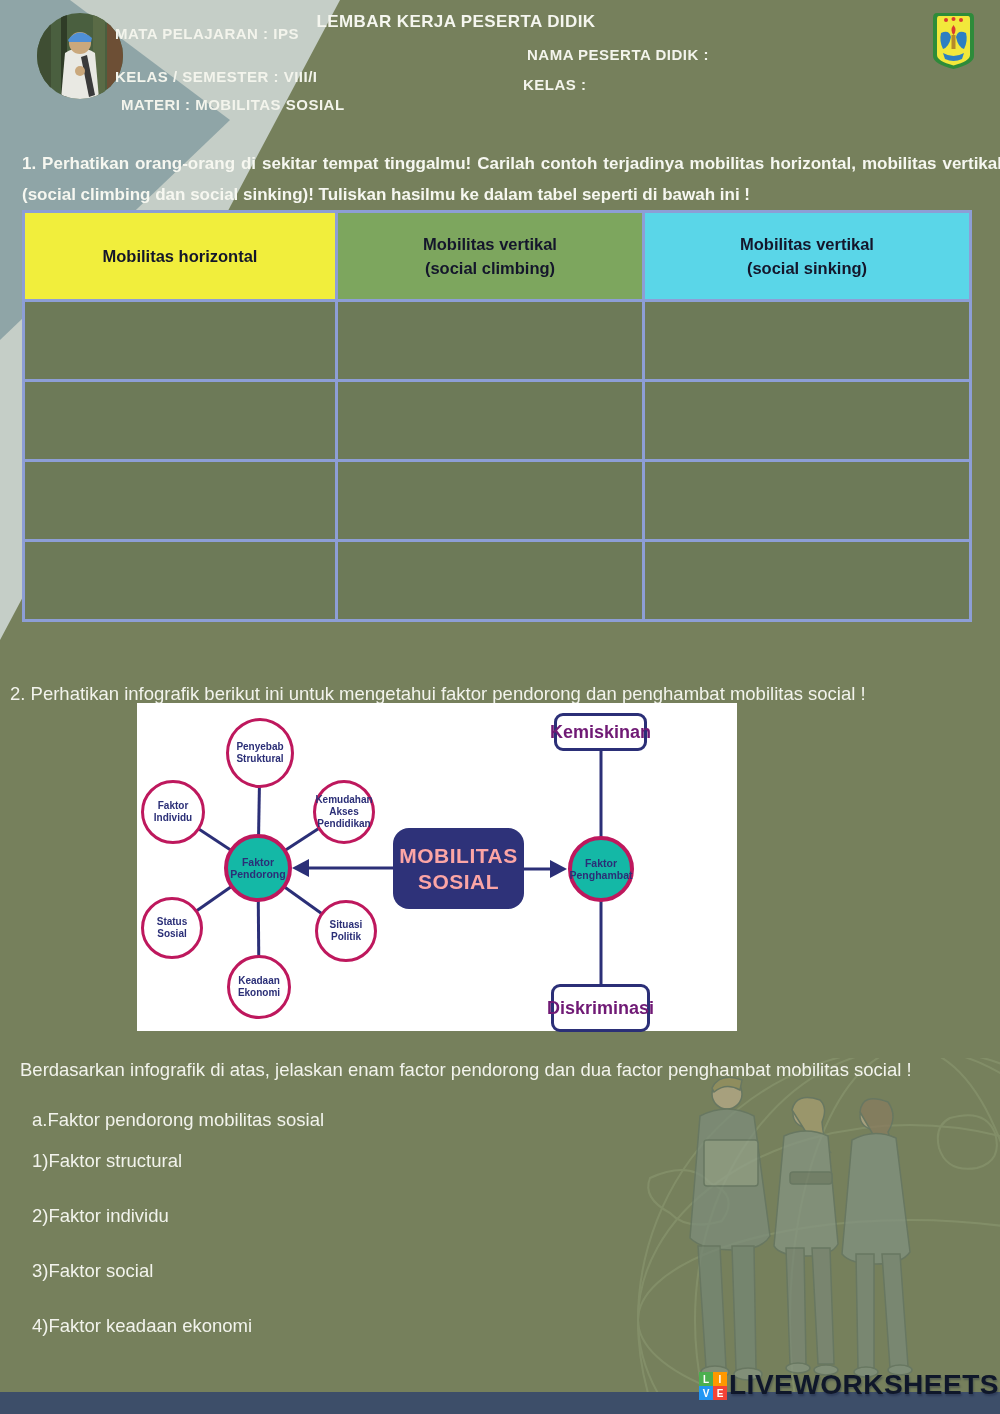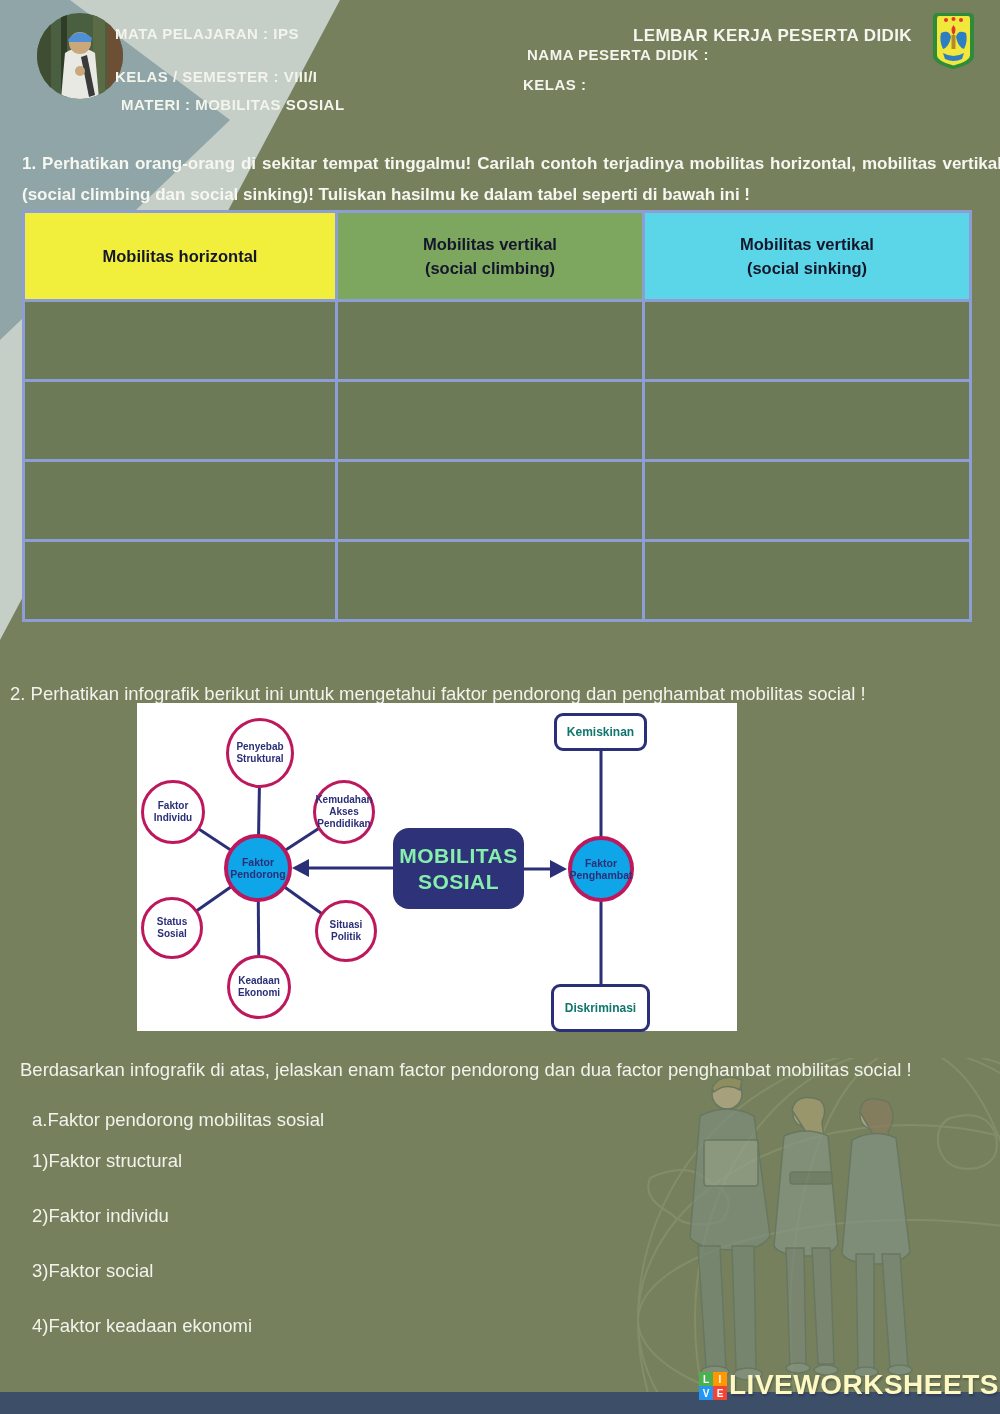--- a/index.html
+++ b/index.html
@@ -19,22 +19,22 @@
     position:absolute;left:0;top:0;width:1000px;height:1414px;
     background:#8fa5a7;
     clip-path:polygon(0 0,70px 0,230px 120px,0 340px);
   }
   
   .avatar{
     position:absolute;left:37px;top:13px;width:86px;height:86px;border-radius:50%;
     overflow:hidden;
   }
   .page-title{
-    position:absolute;left:0;top:12px;width:912px;text-align:right;
-    color:#f5f6ef;font-weight:700;font-size:17px;letter-spacing:.4px;margin-top:14px;
+    position:absolute;left:0;top:12px;width:912px;text-align:center;
+    color:#f5f6ef;font-weight:700;font-size:17px;letter-spacing:.4px;
   }
   .meta{position:absolute;color:#f3f4ec;font-weight:700;font-size:15px;letter-spacing:.5px;}
   .m1{left:115px;top:25px;}
   .m2{left:115px;top:68px;}
   .m3{left:121px;top:96px;}
   .m4{left:527px;top:46px;}
   .m5{left:523px;top:76px;}
   .school-logo{position:absolute;left:931px;top:11px;width:45px;height:60px;}
   
   .q1{
@@ -66,39 +66,39 @@
   .info-box{
     position:absolute;left:137px;top:703px;width:600px;height:328px;background:#ffffff;
   }
   .info-box svg.lines{position:absolute;left:0;top:0;}
   .node{
     position:absolute;border-radius:50%;background:#ffffff;border:3px solid #be185d;
     display:flex;align-items:center;justify-content:center;text-align:center;
     color:#2b2f77;font-weight:700;font-size:10px;line-height:1.18;
     box-sizing:border-box;padding:2px;
   }
-  .node.hub{background:#0ea5e9;border-width:4px;font-size:10.5px;}
+  .node.hub{background:#14b8a6;border-width:4px;font-size:10.5px;}
   .n-penyebab{left:89px;top:15px;width:68px;height:70px;}
   .n-individu{left:4px;top:77px;width:64px;height:64px;}
   .n-kemudahan{left:176px;top:77px;width:62px;height:64px;}
   .n-pendorong{left:87px;top:131px;width:68px;height:68px;}
   .n-status{left:4px;top:194px;width:62px;height:62px;}
   .n-situasi{left:178px;top:197px;width:62px;height:62px;}
   .n-keadaan{left:90px;top:252px;width:64px;height:64px;}
   .n-penghambat{left:431px;top:133px;width:66px;height:66px;}
   .center-box{
     position:absolute;left:256px;top:125px;width:131px;height:81px;
-    background:#2e3279;border-radius:16px;color:#86efac;
+    background:#2e3279;border-radius:16px;color:#fca5a5;
     display:flex;align-items:center;justify-content:center;text-align:center;
     font-weight:800;font-size:21px;line-height:26px;letter-spacing:.5px;
   }
   .side-box{
     position:absolute;background:#ffffff;border:3.5px solid #2b2f77;border-radius:9px;
     display:flex;align-items:center;justify-content:center;
-    color:#0f766e;font-weight:700;font-size:12px;box-sizing:border-box;
+    color:#701a75;font-weight:700;font-size:18px;box-sizing:border-box;
   }
   .b-kemiskinan{left:417px;top:10px;width:93px;height:38px;}
   .b-diskriminasi{left:414px;top:281px;width:99px;height:48px;}
   
   .followup{
     position:absolute;left:20px;top:1036px;width:966px;
     color:#f2f3ec;font-weight:400;font-size:18.5px;line-height:29px;text-align:justify;
   }
   .answers{
     position:absolute;left:20px;top:1093px;width:966px;
@@ -119,21 +119,21 @@
   .lw-logo span{
     display:flex;align-items:center;justify-content:center;
     color:#ffffff;font-weight:700;font-size:10px;font-family:"Liberation Sans",sans-serif;
   }
   .sq-l{background:#4caf50;}
   .sq-i{background:#ff9800;}
   .sq-v{background:#2196f3;}
   .sq-e{background:#f44336;}
   .lw-brand{
     position:absolute;left:729px;top:1369px;
-    color:#fef9c3;font-weight:800;font-size:28px;letter-spacing:.5px;
+    color:#0f172a;font-weight:800;font-size:28px;letter-spacing:.5px;
     text-shadow:1px 2px 2px rgba(20,30,60,.35);
     white-space:nowrap;
   }
 </style>
 </head>
 <body>
 
 <div class="tri-light"></div>
 <div class="tri-gray"></div>
 

